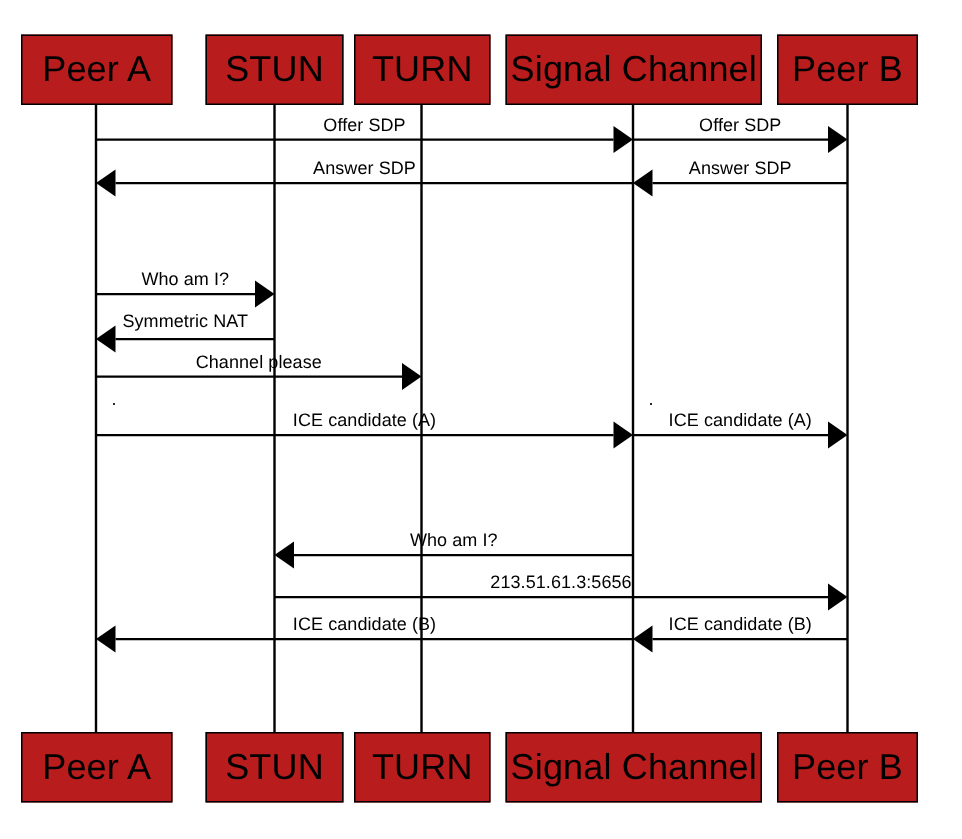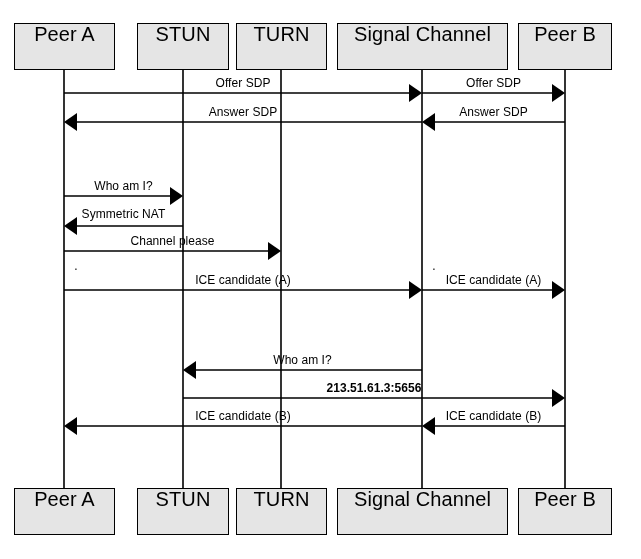--- a/index.html
+++ b/index.html
@@ -9,25 +9,25 @@
     font-family:"Liberation Sans", sans-serif;
     color:#000000;
     overflow:hidden;
   }
   #diagram{position:relative;width:641px;height:559px;}
   #svg-layer{position:absolute;left:0;top:0;width:641px;height:559px;}
   .node-box{
     position:absolute;
     box-sizing:border-box;
     border:1.6px solid #000000;
-    background:#e5e5e5;
+    background:#b91c1c;
     display:flex;
-    align-items:flex-start;
+    align-items:center;
     justify-content:center;
-    font-size:20px;
+    font-size:24px;
     line-height:1;
     letter-spacing:0.1px;
     white-space:nowrap;
   }
   .msg-label{
     position:absolute;
     font-size:12px;
     line-height:1;
     white-space:nowrap;
     transform:translate(-50%,-100%);
@@ -122,21 +122,21 @@
       <div class="msg-label" style="left: 243px; top: 89px;">Offer SDP</div>
       <div class="msg-label" style="left: 493.5px; top: 89px;">Offer SDP</div>
       <div class="msg-label" style="left: 243px; top: 118px;">Answer SDP</div>
       <div class="msg-label" style="left: 493.5px; top: 118px;">Answer SDP</div>
       <div class="msg-label" style="left: 123.5px; top: 192px;">Who am I?</div>
       <div class="msg-label" style="left: 123.5px; top: 220px;">Symmetric NAT</div>
       <div class="msg-label" style="left: 172.5px; top: 247px;">Channel please</div>
       <div class="msg-label" style="left: 243px; top: 286px;">ICE candidate (A)</div>
       <div class="msg-label" style="left: 493.5px; top: 286px;">ICE candidate (A)</div>
       <div class="msg-label" style="left: 302.5px; top: 366px;">Who am I?</div>
-      <div class="msg-label" style="left: 374px; top: 394px; font-weight: bold;">213.51.61.3:5656</div>
+      <div class="msg-label" style="left: 374px; top: 394px;">213.51.61.3:5656</div>
       <div class="msg-label" style="left: 243px; top: 422px;">ICE candidate (B)</div>
       <div class="msg-label" style="left: 493.5px; top: 422px;">ICE candidate (B)</div>
     </div>
   <div id="marks-layer">
       <div class="dot-mark" style="left: 76px; top: 272px;">.</div>
       <div class="dot-mark" style="left: 434px; top: 272px;">.</div>
     </div>
 
 </div>
 

